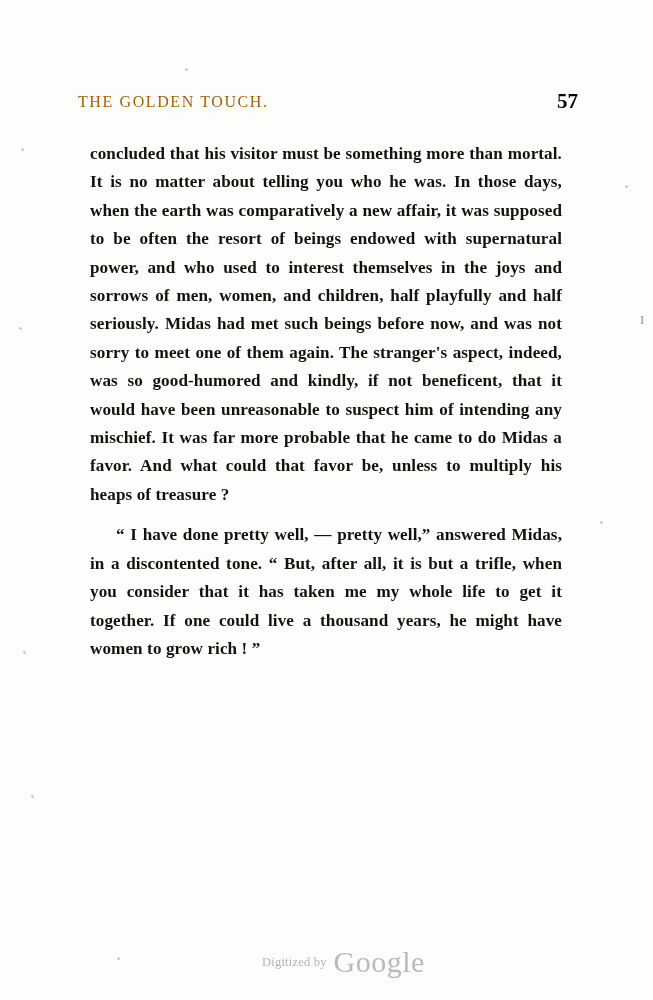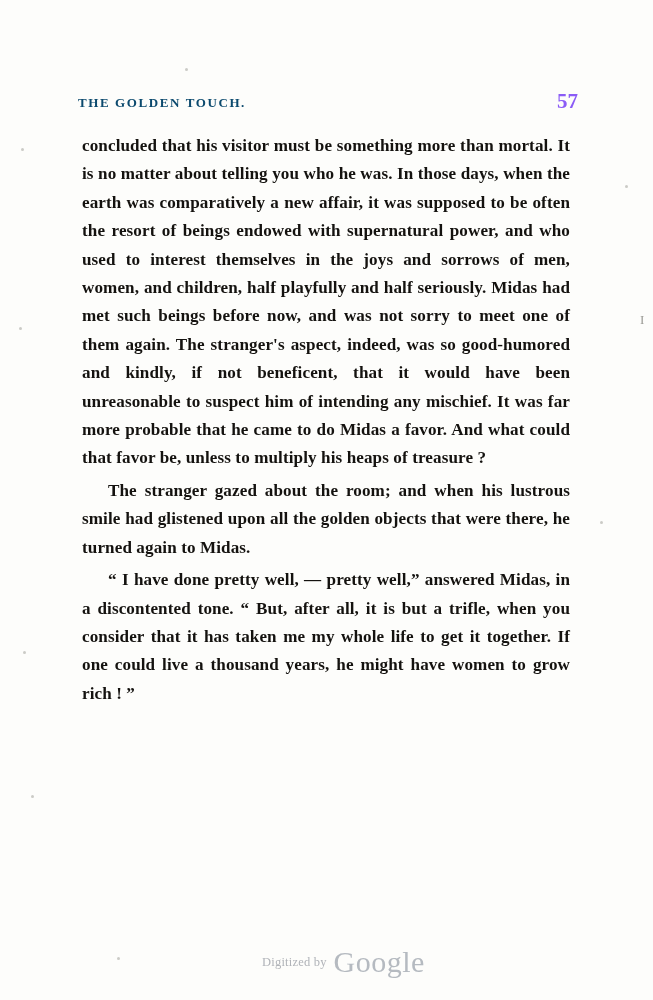--- a/index.html
+++ b/index.html
@@ -34,48 +34,48 @@
     position: absolute;
     left: 78px;
     top: 88px;
     width: 500px;
     display: flex;
     align-items: baseline;
     justify-content: space-between;
   }
   .running-title {
     font-family: "Liberation Serif", serif;
-    font-size: 13px;
+    font-size: 16px;
     letter-spacing: 1.6px;
-    font-weight: bold;
-    color: #0c4a6e;
+    font-weight: normal;
+    color: #a16207;
     white-space: nowrap;
   }
   .folio {
     font-family: "Liberation Serif", serif;
     font-size: 21px;
     font-weight: bold;
-    color: #8b5cf6;
+    color: #000000;
     position: relative;
     top: 1px;
   }
   .body-text {
     position: absolute;
     left: 78px;
     top: 128px;
     width: 496px;
     font-size: 17.1px;
     line-height: 28.4px;
     text-align: justify;
     color: #14120f;
     font-weight: 600;
     letter-spacing: 0.1px;
   }
   .body-text p {
-    margin: 4px;
+    margin: 12px;
     text-indent: 0;
   }
   .body-text p.indent {
     text-indent: 26px;
   }
   .footer {
     position: absolute;
     left: 0;
     top: 945px;
     width: 653px;
@@ -121,21 +121,20 @@
 
   <div class="edge-mark" style="left:640px;top:312px;">I</div>
 
   <div class="header">
     <div class="running-title">THE GOLDEN TOUCH.</div>
     <div class="folio">57</div>
   </div>
 
   <div class="body-text">
     <p>concluded that his visitor must be something more than mortal.   It is no matter about telling you who he was.   In those days, when the earth was comparatively a new affair, it was supposed to be often the resort of beings endowed with supernatural power, and who used to interest themselves in the joys and sorrows of men, women, and children, half playfully and half seriously.   Midas had met such beings before now, and was not sorry to meet one of them again.   The stranger's aspect, indeed, was so good-humored and kindly, if not beneficent, that it would have been unreasonable to suspect him of intending any mischief.   It was far more probable that he came to do Midas a favor.   And what could that favor be, unless to multiply his heaps of treasure ?</p>
-    <p class="indent">The stranger gazed about the room; and when his lustrous smile had glistened upon all the golden objects that were there, he turned again to Midas.</p>
     <p class="indent">“ I have done pretty well, — pretty well,” answered Midas, in a discontented tone.   “ But, after all, it is but a trifle, when you consider that it has taken me my whole life to get it together.   If one could live a thousand years, he might have women to grow rich ! ”</p>
   </div>
 
   <div class="footer">
     <span class="digitized">Digitized by</span><span class="google">Google</span>
   </div>
 
 </div>
 
 </body></html>

